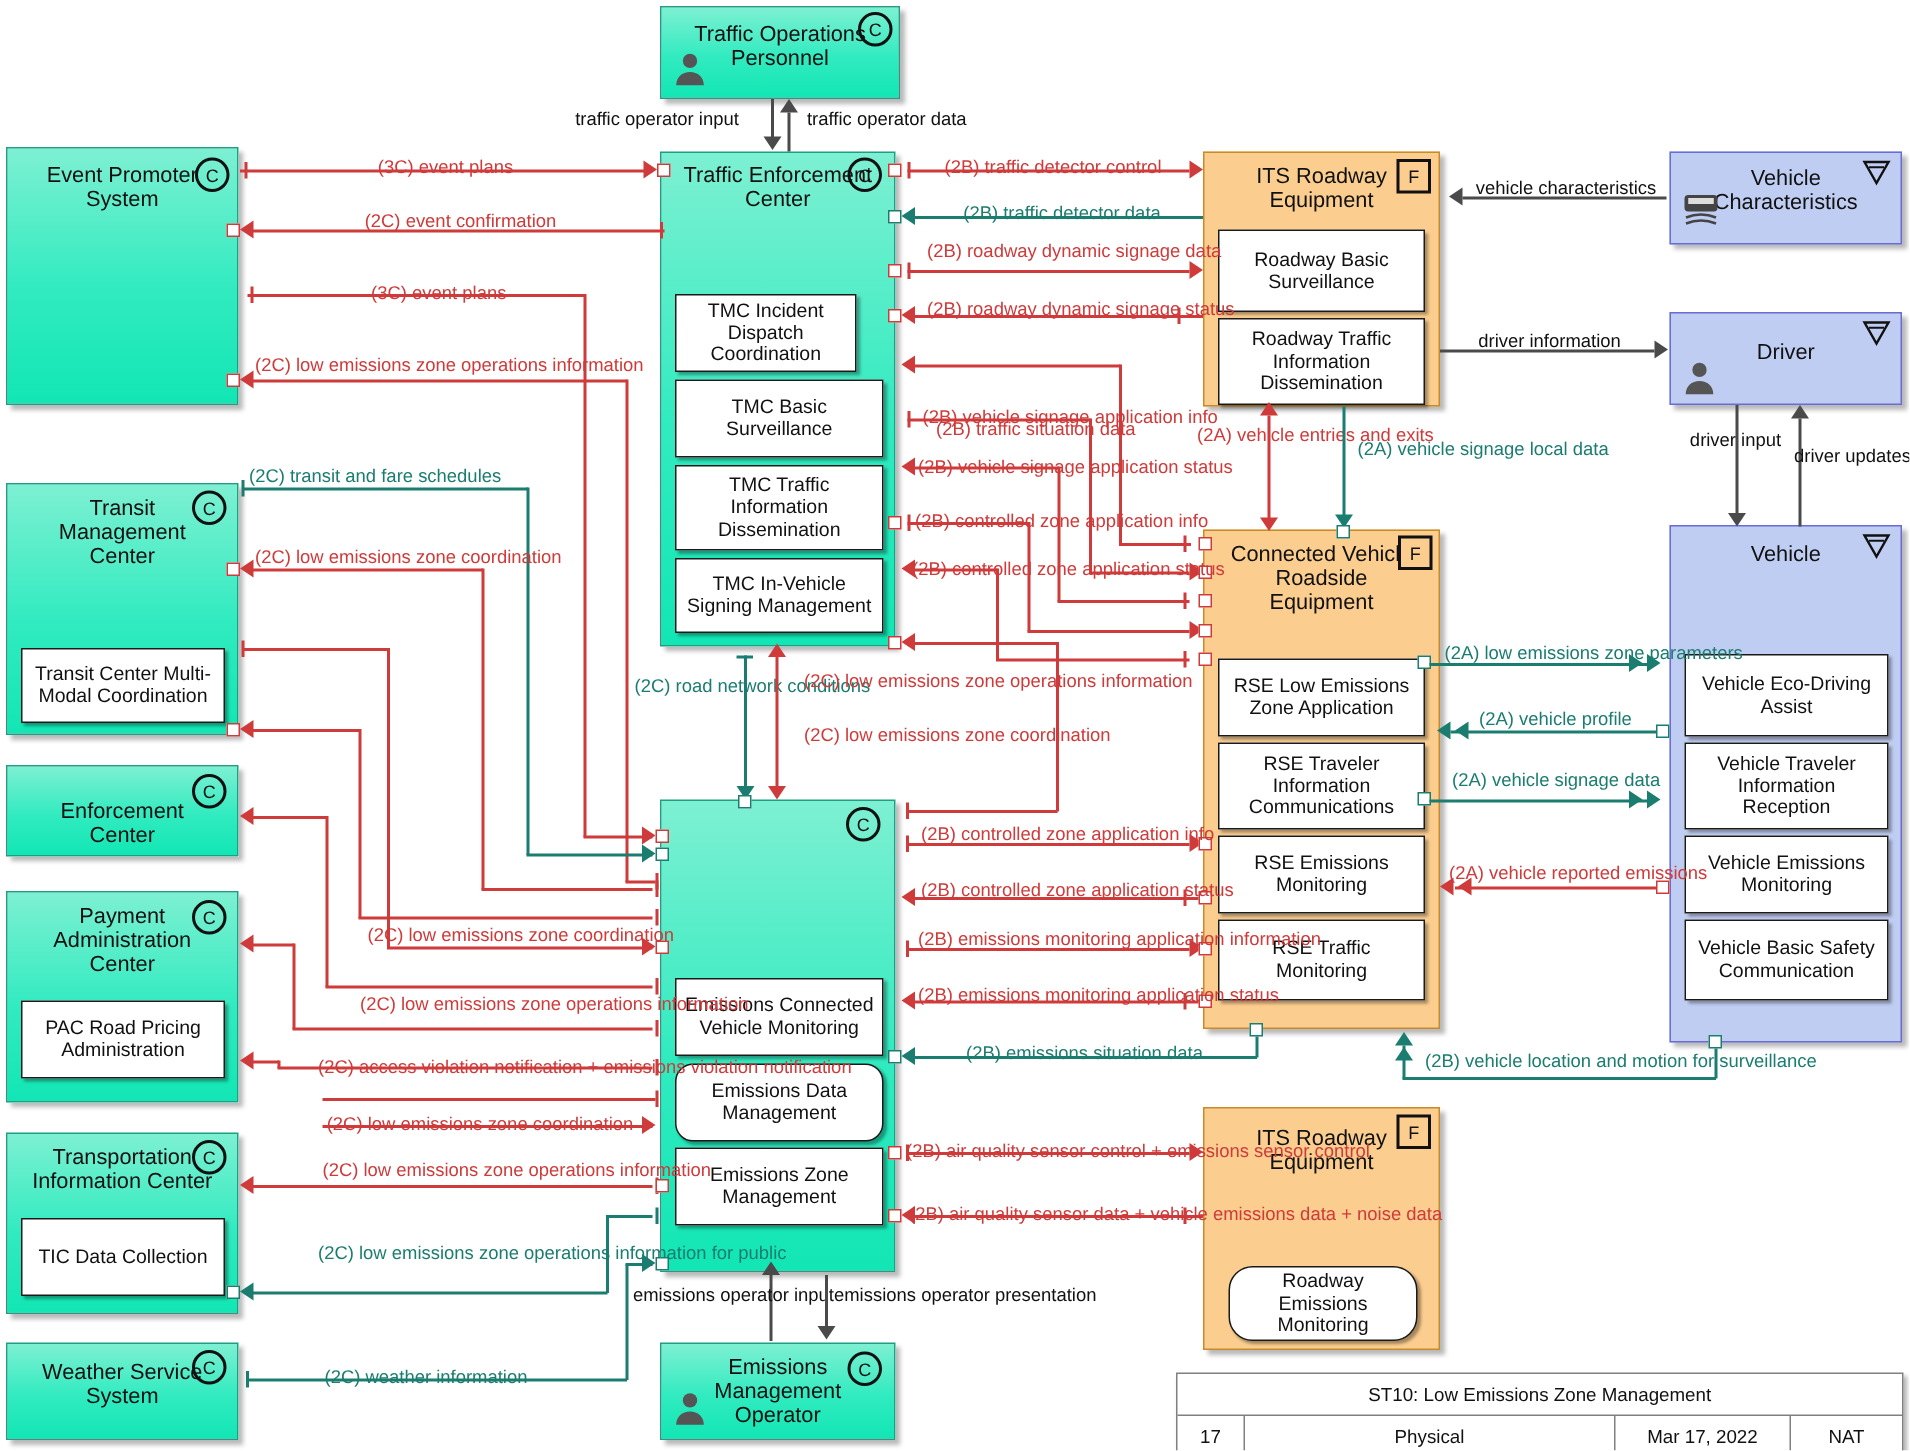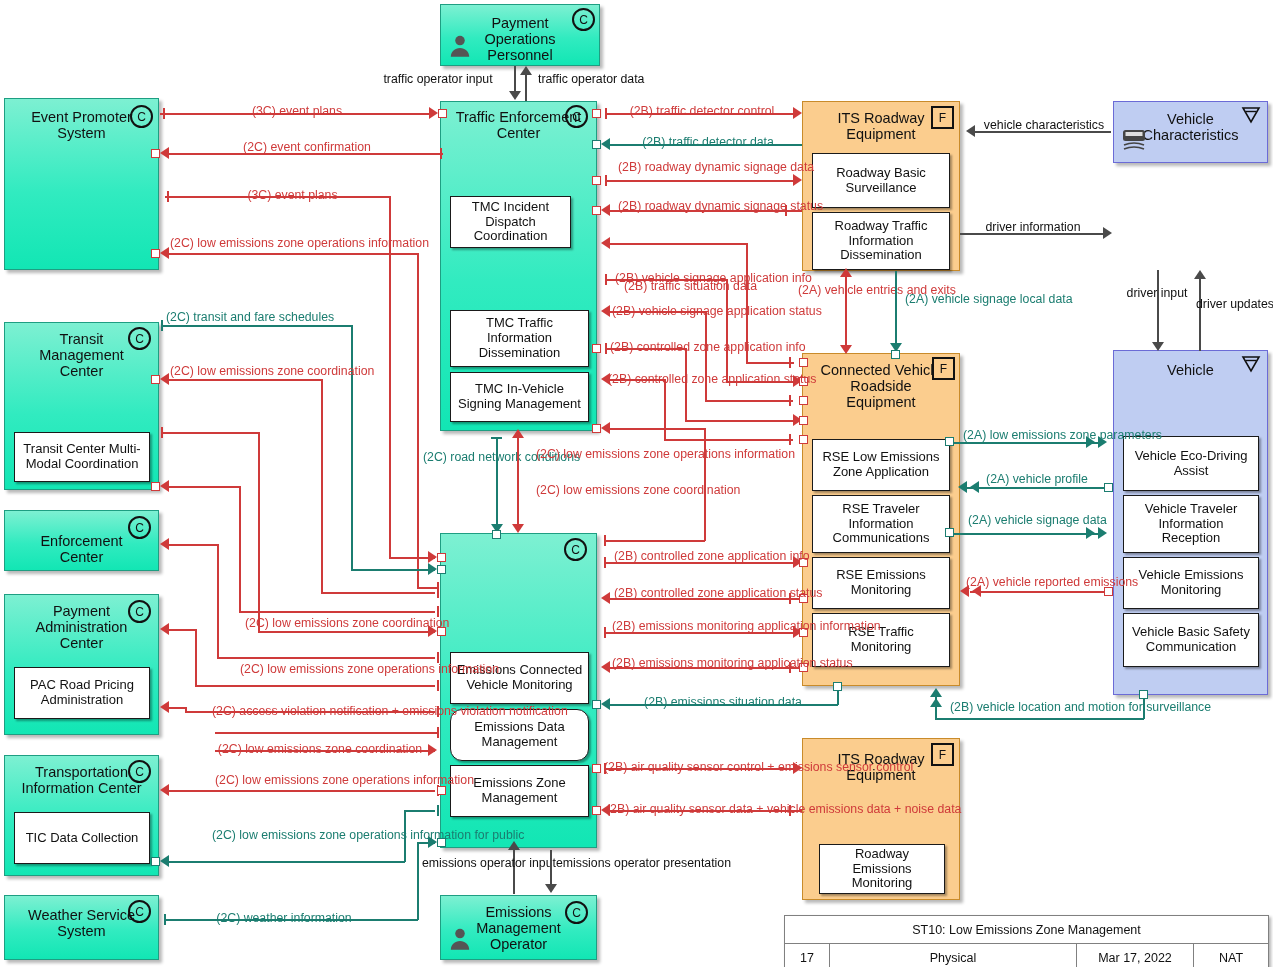--- a/index.html
+++ b/index.html
@@ -81,38 +81,41 @@
   #tb-bot{height:28px;display:flex;align-items:stretch;font-size:12.5px;color:#111;}
   #tb-bot > div{display:flex;align-items:center;justify-content:center;}
   .tb-sep{border-left:1px solid #808080;}
 </style>
 </head>
 <body>
 
 <div id="canvas">
 
   <div class="node n-green" style="left:440px;top:4px;width:160px;height:62px;">
-    <div class="title" style="top:10px;">Payment Operations Personnel</div>
+    <div class="title" style="top:10px;">Traffic Operations Personnel</div>
     <div class="badge-c" style="right:4px;top:3px;">C</div>
     <svg class="glyph" style="left:6px;top:28px;" viewBox="0 0 24 24">
       <circle cx="12" cy="7" r="4.4" fill="#555"></circle>
         <path d="M3.5 22c0-5 3.8-8.2 8.5-8.2S20.5 17 20.5 22z" fill="#555"></path>
     </svg>
   </div>
 
   <div class="node n-green" style="left:4px;top:98px;width:155px;height:172px;">
     <div class="title" style="top:10px;">Event Promoter System</div>
     <div class="badge-c" style="right:5px;top:6px;">C</div>
   </div>
 
   <div class="node n-green" style="left:440px;top:101px;width:157px;height:330px;">
     <div class="title" style="top:7px;">Traffic Enforcement Center</div>
     <div class="badge-c" style="right:8px;top:3px;">C</div>
     <div class="sub" style="left:9px;top:94px;width:121px;height:52px;">
         <span>TMC Incident Dispatch Coordination</span>
+      </div>
+    <div class="sub" style="left:9px;top:151px;width:139px;height:52px;">
+        <span>TMC Basic Surveillance</span>
       </div>
     <div class="sub" style="left:9px;top:208px;width:139px;height:57px;">
         <span>TMC Traffic Information Dissemination</span>
       </div>
     <div class="sub" style="left:9px;top:270px;width:139px;height:50px;">
         <span>TMC In-Vehicle Signing Management</span>
       </div>
   </div>
 
   <div class="node n-orange" style="left:802px;top:101px;width:158px;height:170px;">
@@ -135,20 +138,33 @@
         </svg>
     </div>
     <svg class="glyph" style="left:5px;top:22px;width:30px;height:30px;" viewBox="0 0 30 30">
       <rect x="4" y="6" width="22" height="11" rx="2.5" fill="#444"></rect>
         <rect x="6.5" y="8" width="17" height="4" fill="#ddd"></rect>
       <path d="M5 21 Q15 17 25 21" stroke="#444" stroke-width="1.7" fill="none"></path>
       <path d="M5 25 Q15 21 25 25" stroke="#444" stroke-width="1.7" fill="none"></path>
     </svg>
   </div>
 
+  <div class="node n-blue" style="left:1113px;top:208px;width:155px;height:62px;">
+    <div class="title" style="top:18px;">Driver</div>
+    <div class="badge-v" style="right:5px;top:3px;">
+      <svg width="20" height="18" viewBox="0 0 20 18">
+          <path d="M2 2 L18 2 L10 16 Z" fill="none" stroke="#111" stroke-width="1.6"></path>
+          <line x1="5" y1="5.5" x2="15" y2="5.5" stroke="#111" stroke-width="1.4"></line>
+        </svg>
+    </div>
+    <svg class="glyph" style="left:6px;top:30px;" viewBox="0 0 24 24">
+      <circle cx="12" cy="7" r="4.4" fill="#555"></circle>
+        <path d="M3.5 22c0-5 3.8-8.2 8.5-8.2S20.5 17 20.5 22z" fill="#555"></path>
+    </svg>
+  </div>
 
   <div class="node n-blue" style="left:1113px;top:350px;width:155px;height:345px;">
     <div class="title" style="top:11px;">Vehicle</div>
     <div class="badge-v" style="right:5px;top:3px;">
       <svg width="20" height="18" viewBox="0 0 20 18">
           <path d="M2 2 L18 2 L10 16 Z" fill="none" stroke="#111" stroke-width="1.6"></path>
           <line x1="5" y1="5.5" x2="15" y2="5.5" stroke="#111" stroke-width="1.4"></line>
         </svg>
     </div>
     <div class="sub" style="left:9px;top:85px;width:136px;height:55px;">
@@ -225,21 +241,21 @@
         <span>Emissions Data Management</span>
       </div>
     <div class="sub" style="left:9px;top:231px;width:139px;height:52px;">
         <span>Emissions Zone Management</span>
       </div>
   </div>
 
   <div class="node n-orange" style="left:802px;top:738px;width:158px;height:162px;">
     <div class="title" style="top:12px;">ITS Roadway Equipment</div>
     <div class="badge-f" style="right:5px;top:4px;">F</div>
-    <div class="sub" style="left:16px;top:105px;width:126px;height:50px;">
+    <div class="sub" style="left:16px;top:105px;width:126px;height:50px;border-radius:16px;">
         <span>Roadway Emissions Monitoring</span>
       </div>
   </div>
 
   <div class="node n-green" style="left:440px;top:895px;width:157px;height:65px;">
     <div class="title" style="top:8px;">Emissions Management Operator</div>
     <div class="badge-c" style="right:8px;top:5px;">C</div>
     <svg class="glyph" style="left:6px;top:30px;" viewBox="0 0 24 24">
       <circle cx="12" cy="7" r="4.4" fill="#555"></circle>
         <path d="M3.5 22c0-5 3.8-8.2 8.5-8.2S20.5 17 20.5 22z" fill="#555"></path>

